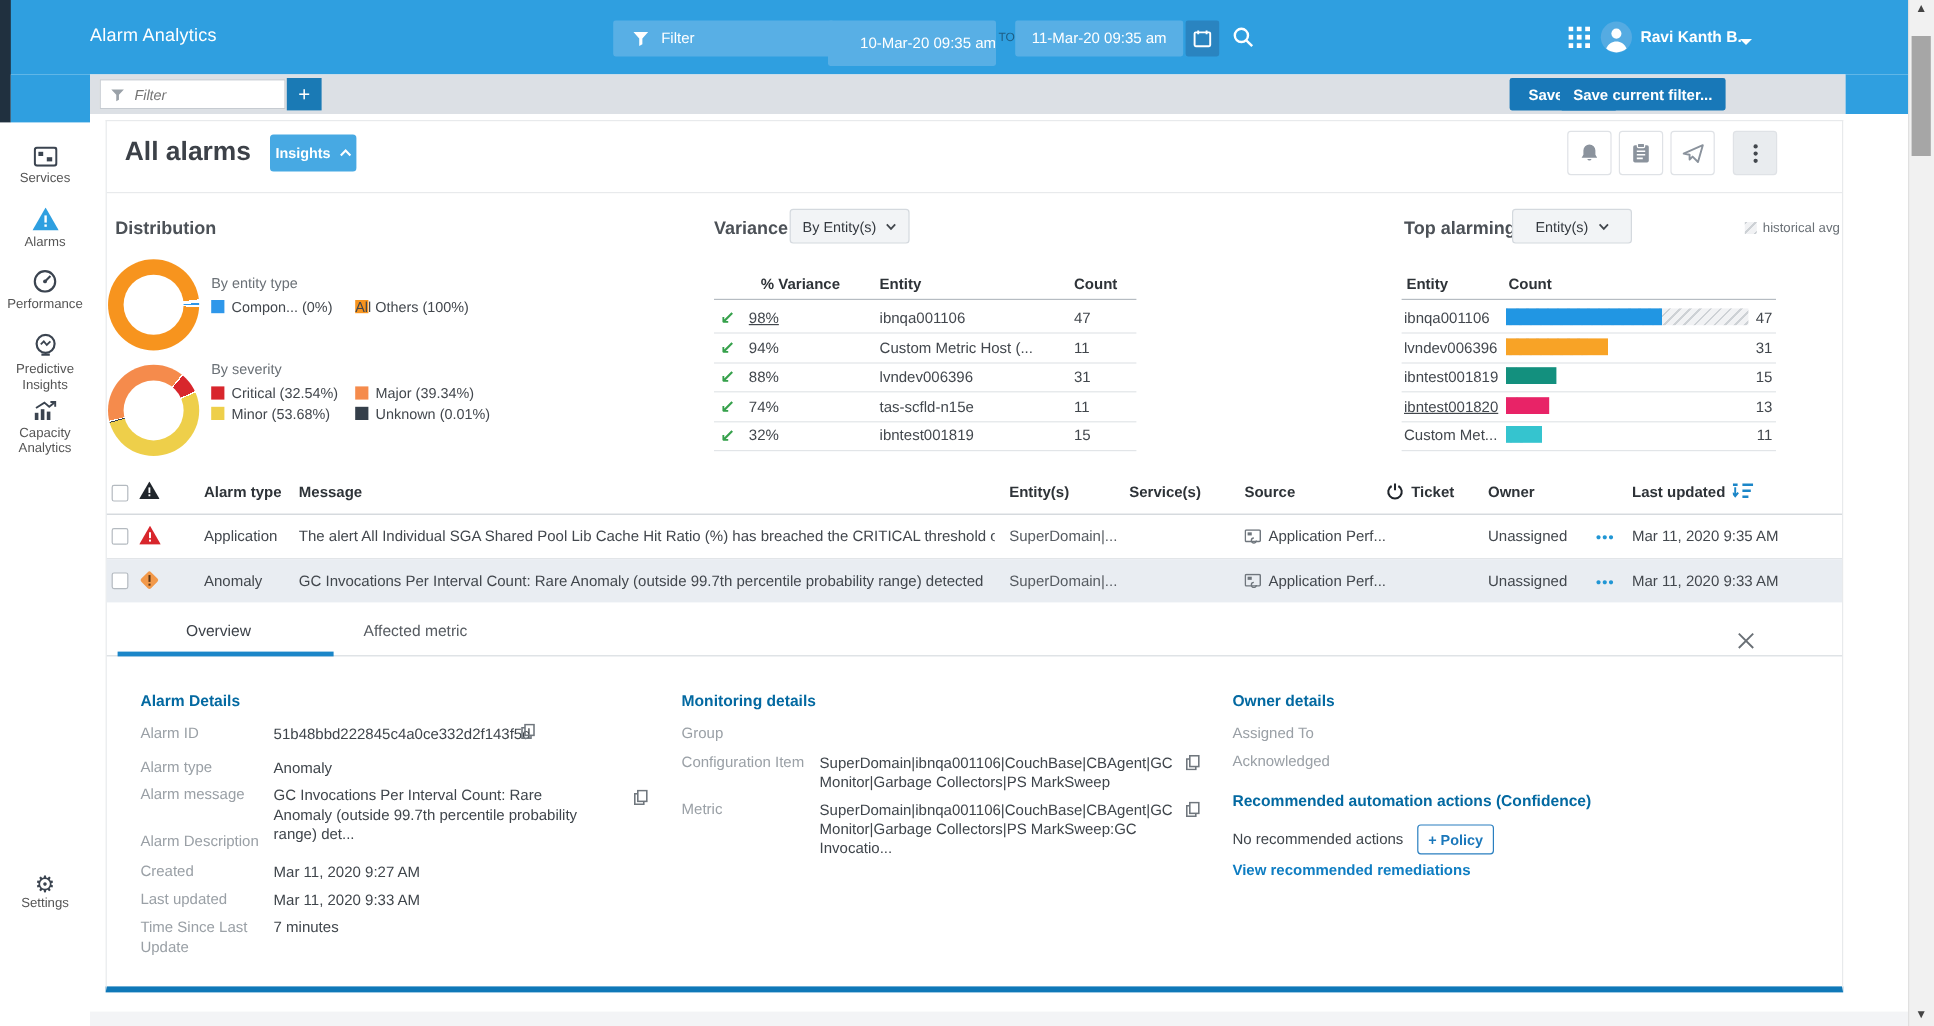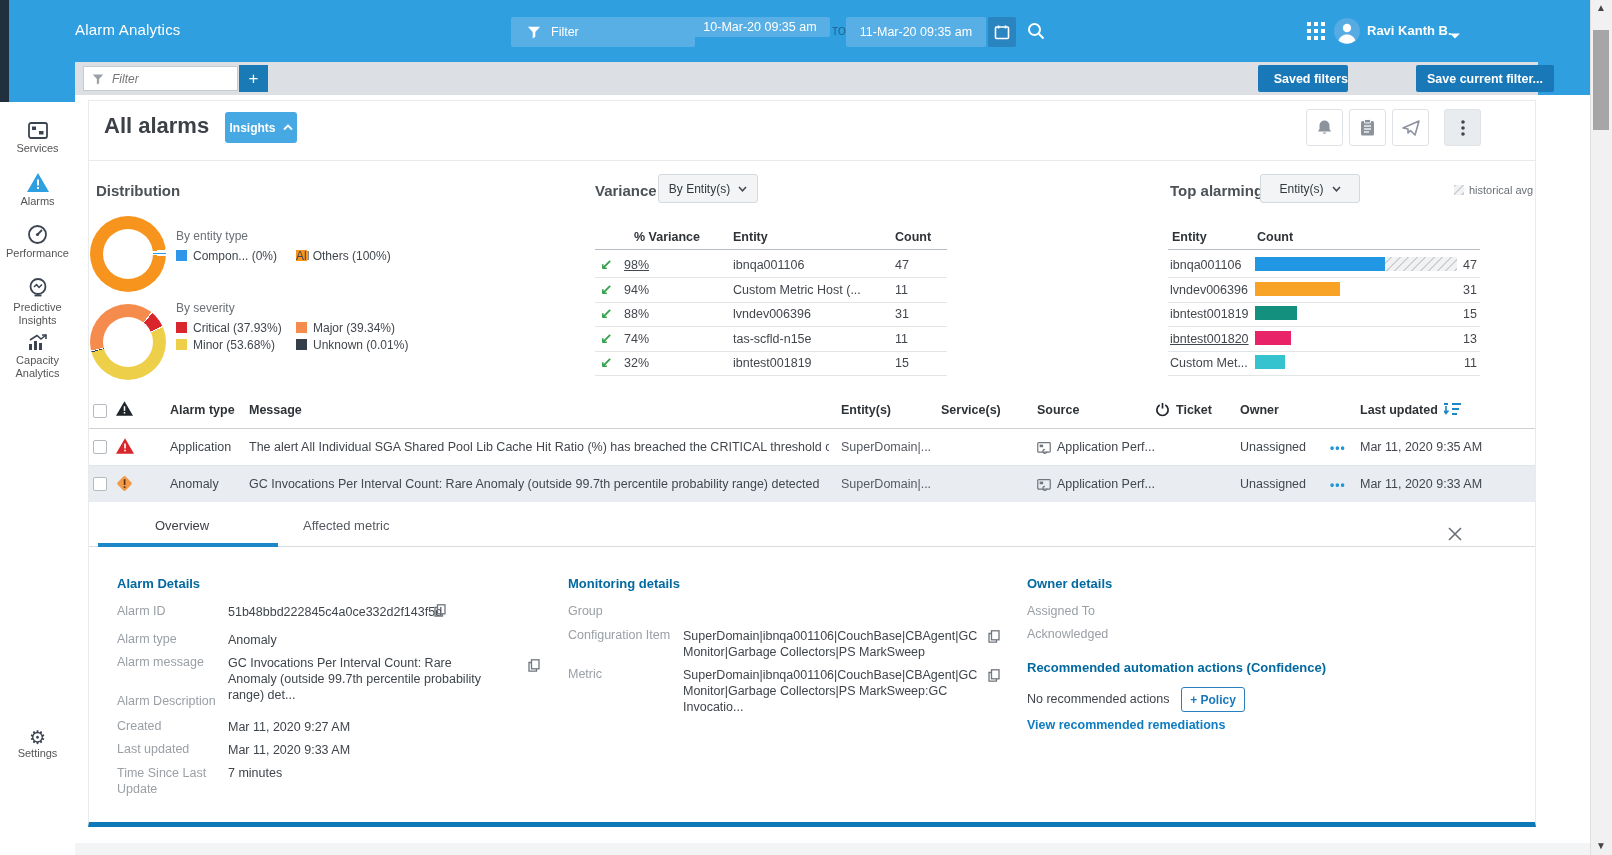--- a/index.html
+++ b/index.html
@@ -74,21 +74,21 @@
 
   <div class="abs tb-btn" style="left:511px;top:17px;width:168px;height:30px;justify-content:flex-start;padding-left:16px;gap:10px;cursor:pointer;">
     <span style="color:#fff;display:flex;">
         <svg width="14" height="14" viewBox="0 0 16 16">
           <path d="M1 2h14l-5.5 6v5.5l-3 1.8V8z" fill="currentColor"></path>
         </svg>
       </span>
     <span>Filter</span>
   </div>
 
-  <div class="abs tb-btn" style="left:690px;top:17px;width:140px;height:20px;">
+  <div class="abs tb-btn" style="left:690px;top:17px;width:140px;height:38px;justify-content:flex-end;">
       <span>10-Mar-20 09:35 am</span>
     </div>
   <div class="abs to-label" style="left:832px;top:26px;">TO</div>
   <div class="abs tb-btn" style="left:846px;top:17px;width:140px;height:30px;">
       <span>11-Mar-20 09:35 am</span>
     </div>
   <div class="abs cal-btn" style="left:988px;top:17px;width:28px;height:30px;">
     <span style="color:#fff;display:flex;">
         <svg width="16" height="16" viewBox="0 0 16 16">
           <rect x="1.5" y="3" width="13" height="11.5" rx="1" fill="none" stroke="currentColor" stroke-width="1.6"></rect>
@@ -137,21 +137,21 @@
         </svg>
       </span>
     <input placeholder="Filter" style="">
   </div>
   <div class="abs plus-btn">
       <span>+</span>
     </div>
   <div class="abs dkblue-btn" style="left:1258px;top:65px;width:90px;height:27px;justify-content:flex-end;">
       <span>Saved filters</span>
     </div>
-  <div class="abs dkblue-btn" style="left:1416px;top:65px;width:138px;height:27px;">
+  <div class="abs dkblue-btn" style="left:1300px;top:65px;width:138px;height:27px;">
       <span>Save current filter...</span>
     </div>
 
   <div class="abs side-item" style="left:0;top:122px;">
     <span class="side-ico"><svg width="20" height="17" viewBox="0 0 20 17">
           <rect x="1" y="1" width="18" height="15" rx="2" fill="none" stroke="currentColor" stroke-width="1.8"></rect>
           <rect x="4" y="4.5" width="4" height="3.5" fill="currentColor"></rect>
           <rect x="11" y="9" width="4.5" height="3.5" fill="currentColor"></rect>
         </svg></span>
     <div>Services</div>
@@ -249,21 +249,21 @@
   <div class="abs donut donut1" style="left:90px;top:216px;"></div>
   <div class="abs muted" style="left:176px;top:229px;">By entity type</div>
   <span class="abs legend-sq" style="left: 176px; top: 250px; background: rgb(46, 151, 234);"></span>
   <span class="abs leg-txt" style="left:193px;top:249px;">Compon...  (0%)</span>
   <span class="abs legend-sq" style="left: 296px; top: 250px; background: rgb(247, 148, 30);"></span>
   <span class="abs leg-txt" style="left:296px;top:249px;">All Others  (100%)</span>
 
   <div class="abs donut donut2" style="left:90px;top:304px;"></div>
   <div class="abs muted" style="left:176px;top:301px;">By severity</div>
   <span class="abs legend-sq" style="left: 176px; top: 322px; background: rgb(216, 38, 44);"></span>
-  <span class="abs leg-txt" style="left:193px;top:321px;">Critical  (37.93%)</span>
+  <span class="abs leg-txt" style="left:193px;top:321px;">Critical  (32.54%)</span>
   <span class="abs legend-sq" style="left: 296px; top: 322px; background: rgb(245, 139, 76);"></span>
   <span class="abs leg-txt" style="left:313px;top:321px;">Major  (39.34%)</span>
   <span class="abs legend-sq" style="left: 176px; top: 339px; background: rgb(238, 207, 74);"></span>
   <span class="abs leg-txt" style="left:193px;top:338px;">Minor  (53.68%)</span>
   <span class="abs legend-sq" style="left: 296px; top: 339px; background: rgb(53, 63, 74);"></span>
   <span class="abs leg-txt" style="left:313px;top:338px;">Unknown  (0.01%)</span>
 
   <div class="abs sec-title" style="left:595px;top:182px;">Variance</div>
   <div class="abs dd" style="left:658px;top:174px;width:100px;height:29px;">
     <span>By Entity(s)</span>

